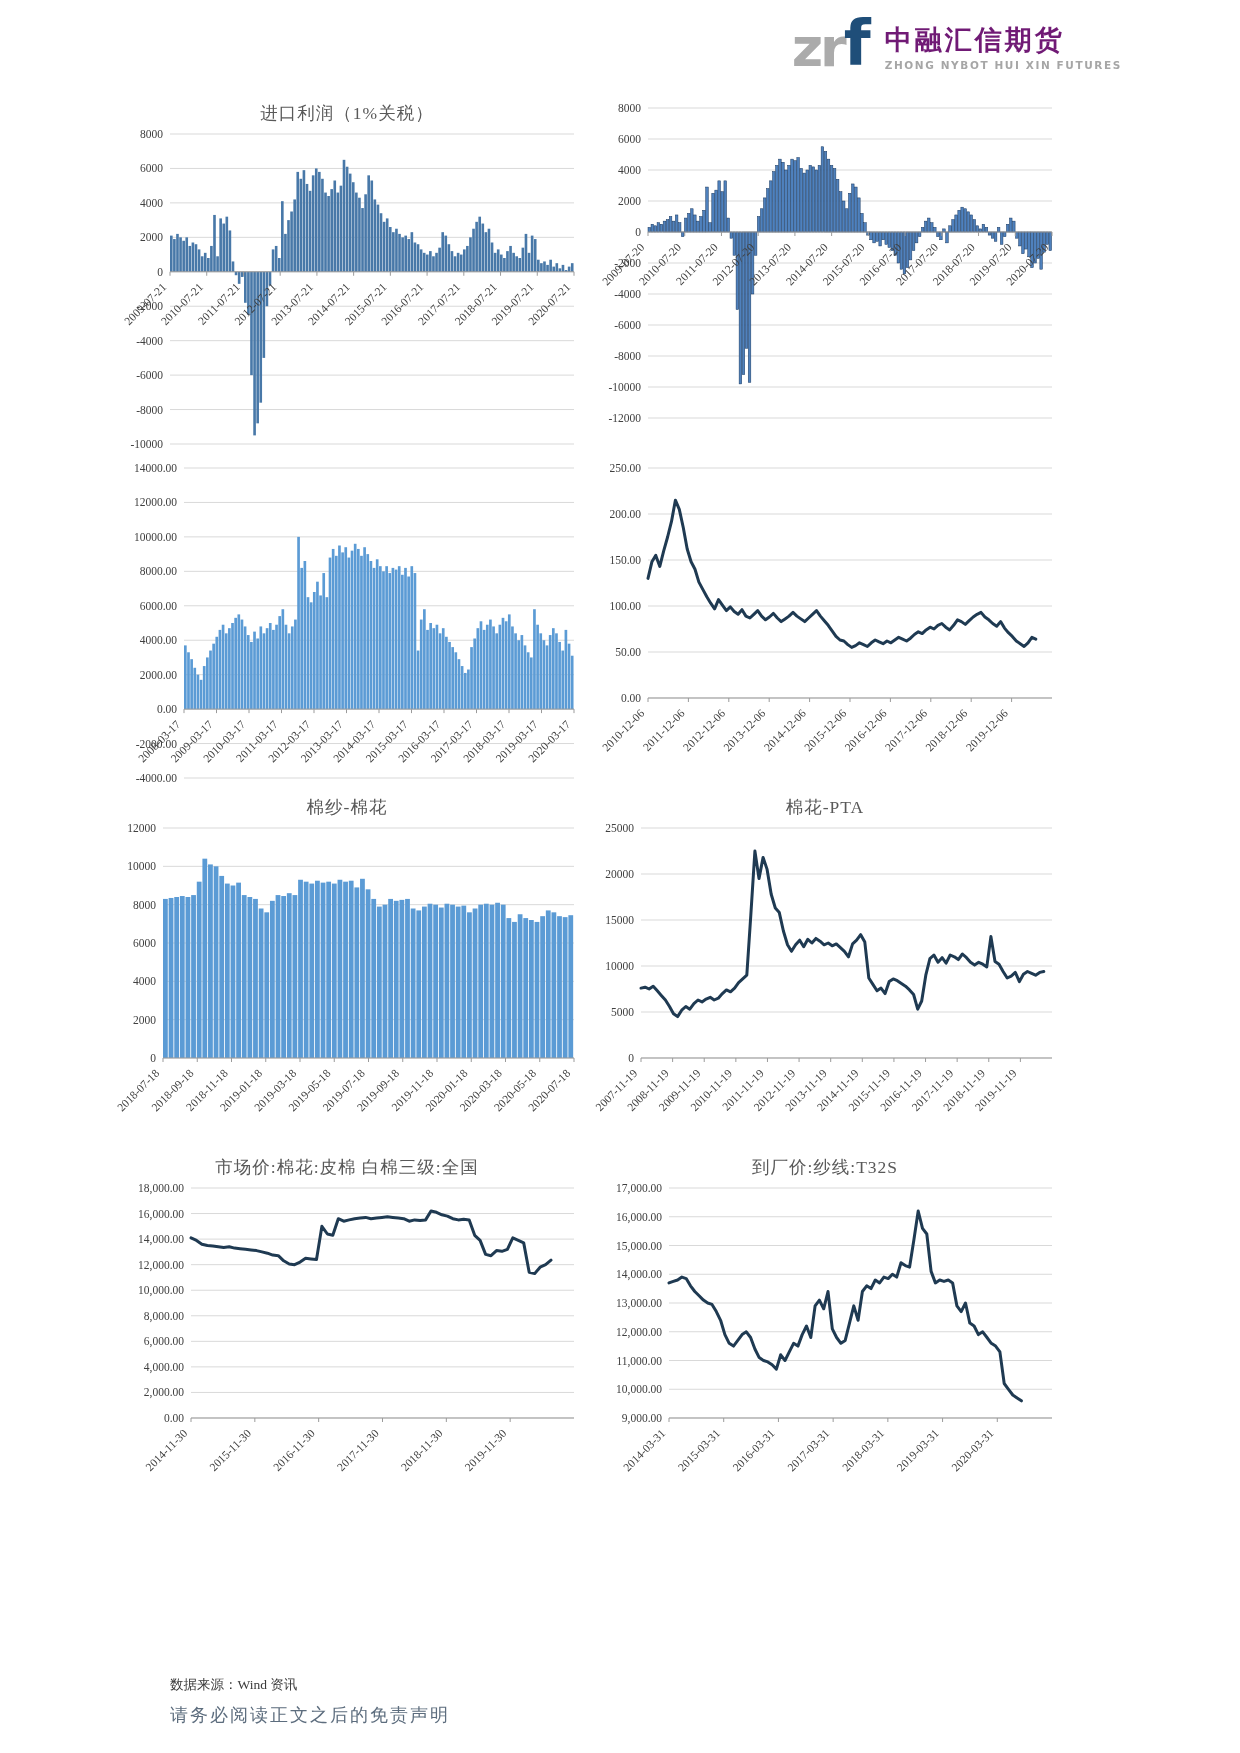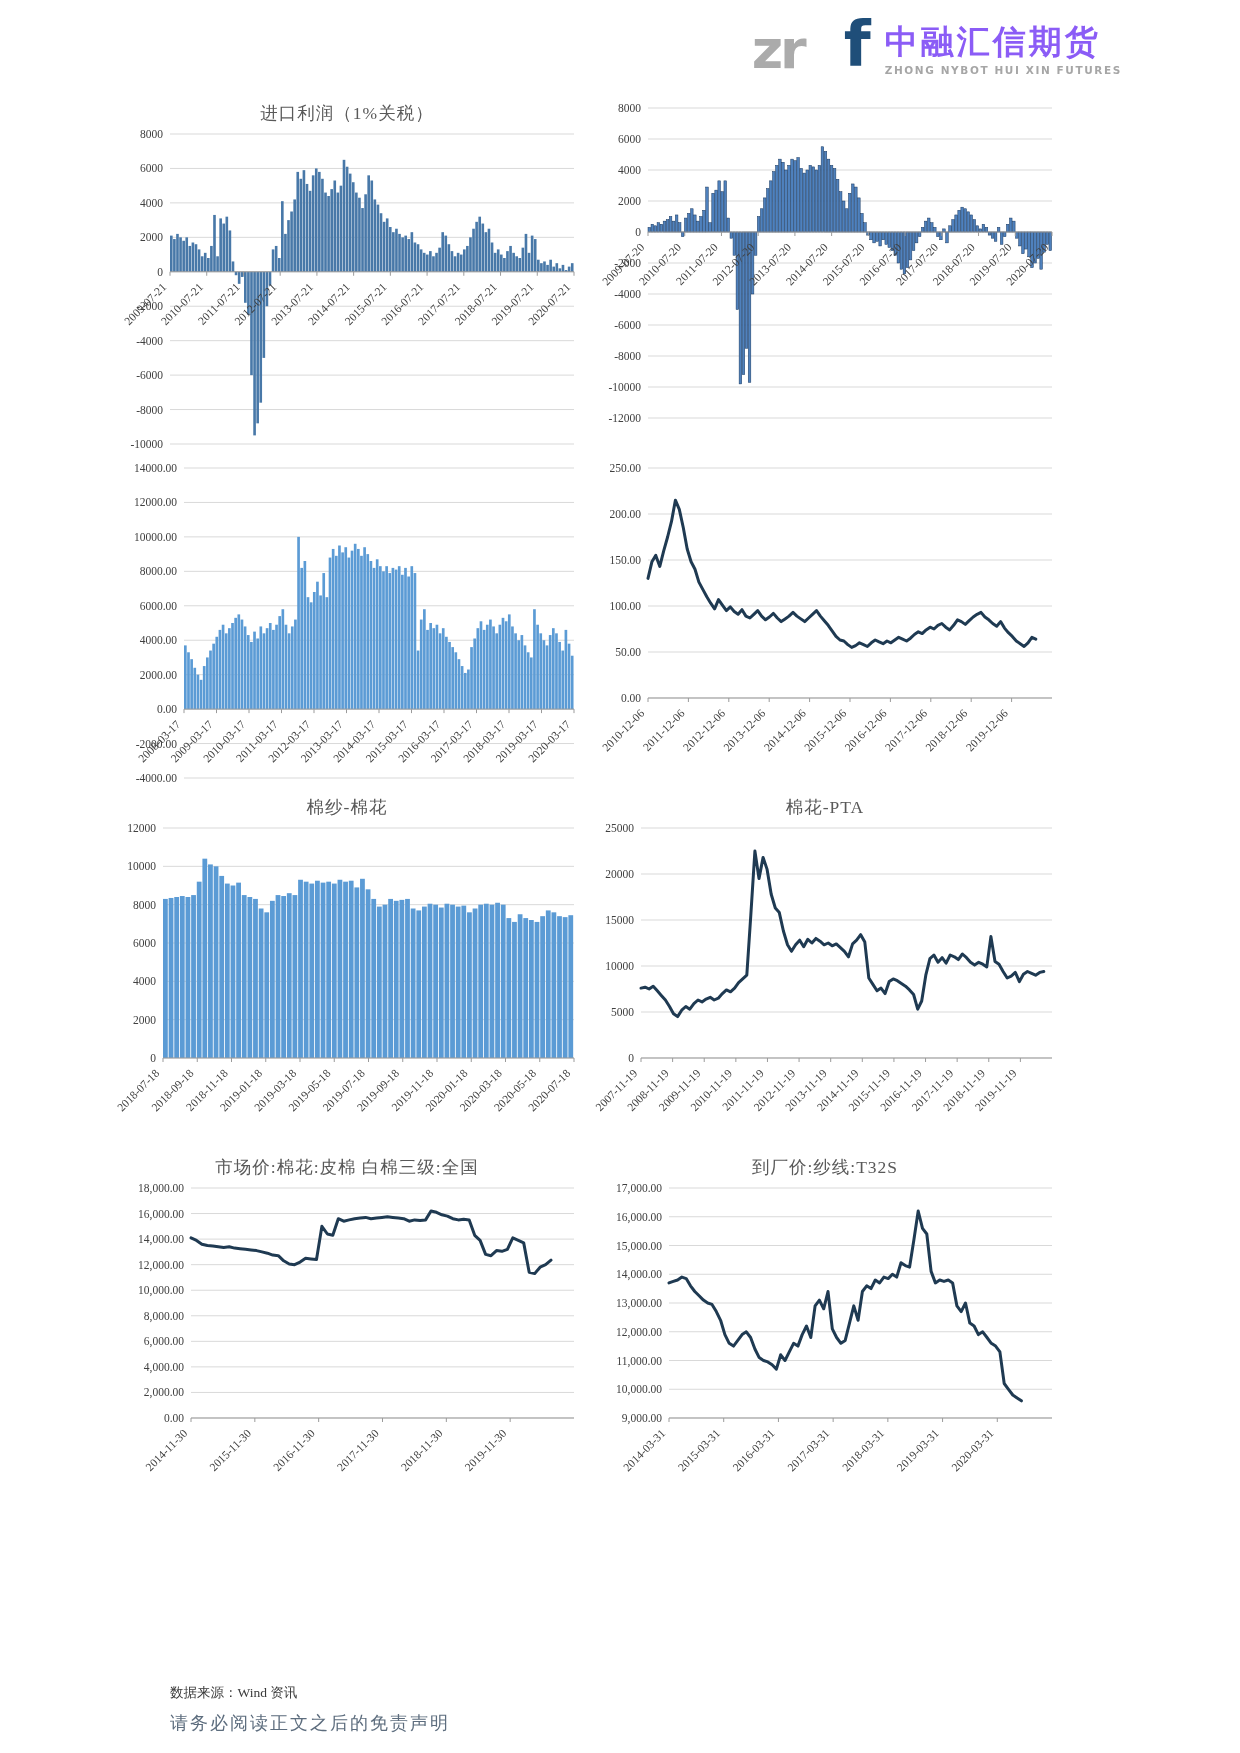--- a/index.html
+++ b/index.html
@@ -1,33 +1,33 @@
 <!DOCTYPE html>
 <html><head>
 <meta charset="utf-8">
 <style>
   html,body{margin:0;padding:0;background:#ffffff;}
   .page{position:relative;width:1240px;height:1753px;background:#ffffff;overflow:hidden;
         font-family:"Liberation Serif",serif;}
   
   .logo{position:absolute;top:24px;right:118px;display:flex;align-items:center;gap:14px;}
-  .logo-mark{font-family:"DejaVu Sans",sans-serif;font-weight:bold;font-size:54px;line-height:0.9;display:flex;align-items:flex-start;gap:40px;}
+  .logo-mark{font-family:"DejaVu Sans",sans-serif;font-weight:bold;font-size:54px;line-height:0.9;display:flex;align-items:center;}
   .logo-zr{color:#ABABAB;letter-spacing:-3px;}
   .logo-f{color:#1F4E79;font-size:62px;margin-top:-10px;}
   .logo-text{display:flex;flex-direction:column;justify-content:center;}
-  .logo-cn{font-family:"DejaVu Sans",sans-serif;font-size:33px;font-weight:bold;color:#8b5cf6;letter-spacing:3px;line-height:1.1;}
+  .logo-cn{font-family:"DejaVu Sans",sans-serif;font-size:27px;font-weight:bold;color:#701a75;letter-spacing:3px;line-height:1.1;}
   .logo-en{font-family:"DejaVu Sans",sans-serif;font-size:10.5px;font-weight:bold;color:#A6A6A6;letter-spacing:1.6px;margin-top:4px;}
   
   .charts-grid{position:absolute;top:100px;left:112px;display:grid;
                grid-template-columns:478px 478px;row-gap:4px;}
   figure.chart{margin:0;width:470px;}
   .chart-title{text-align:center;font-size:17.5px;color:#595959;height:26px;line-height:26px;letter-spacing:1px;}
   svg.plot{display:block;}
   
-  .footer{position:absolute;left:170px;top:1676px;margin-top:8px;}
+  .footer{position:absolute;left:170px;top:1676px;}
   .footer-source{font-size:13.5px;color:#3A3A3A;}
   .footer-disclaimer{font-size:18px;color:#5D6D7E;letter-spacing:2px;margin-top:9px;}
 </style>
 </head>
 <body>
 
 <div class="page">
 
   <div class="logo">
     <div class="logo-mark">

